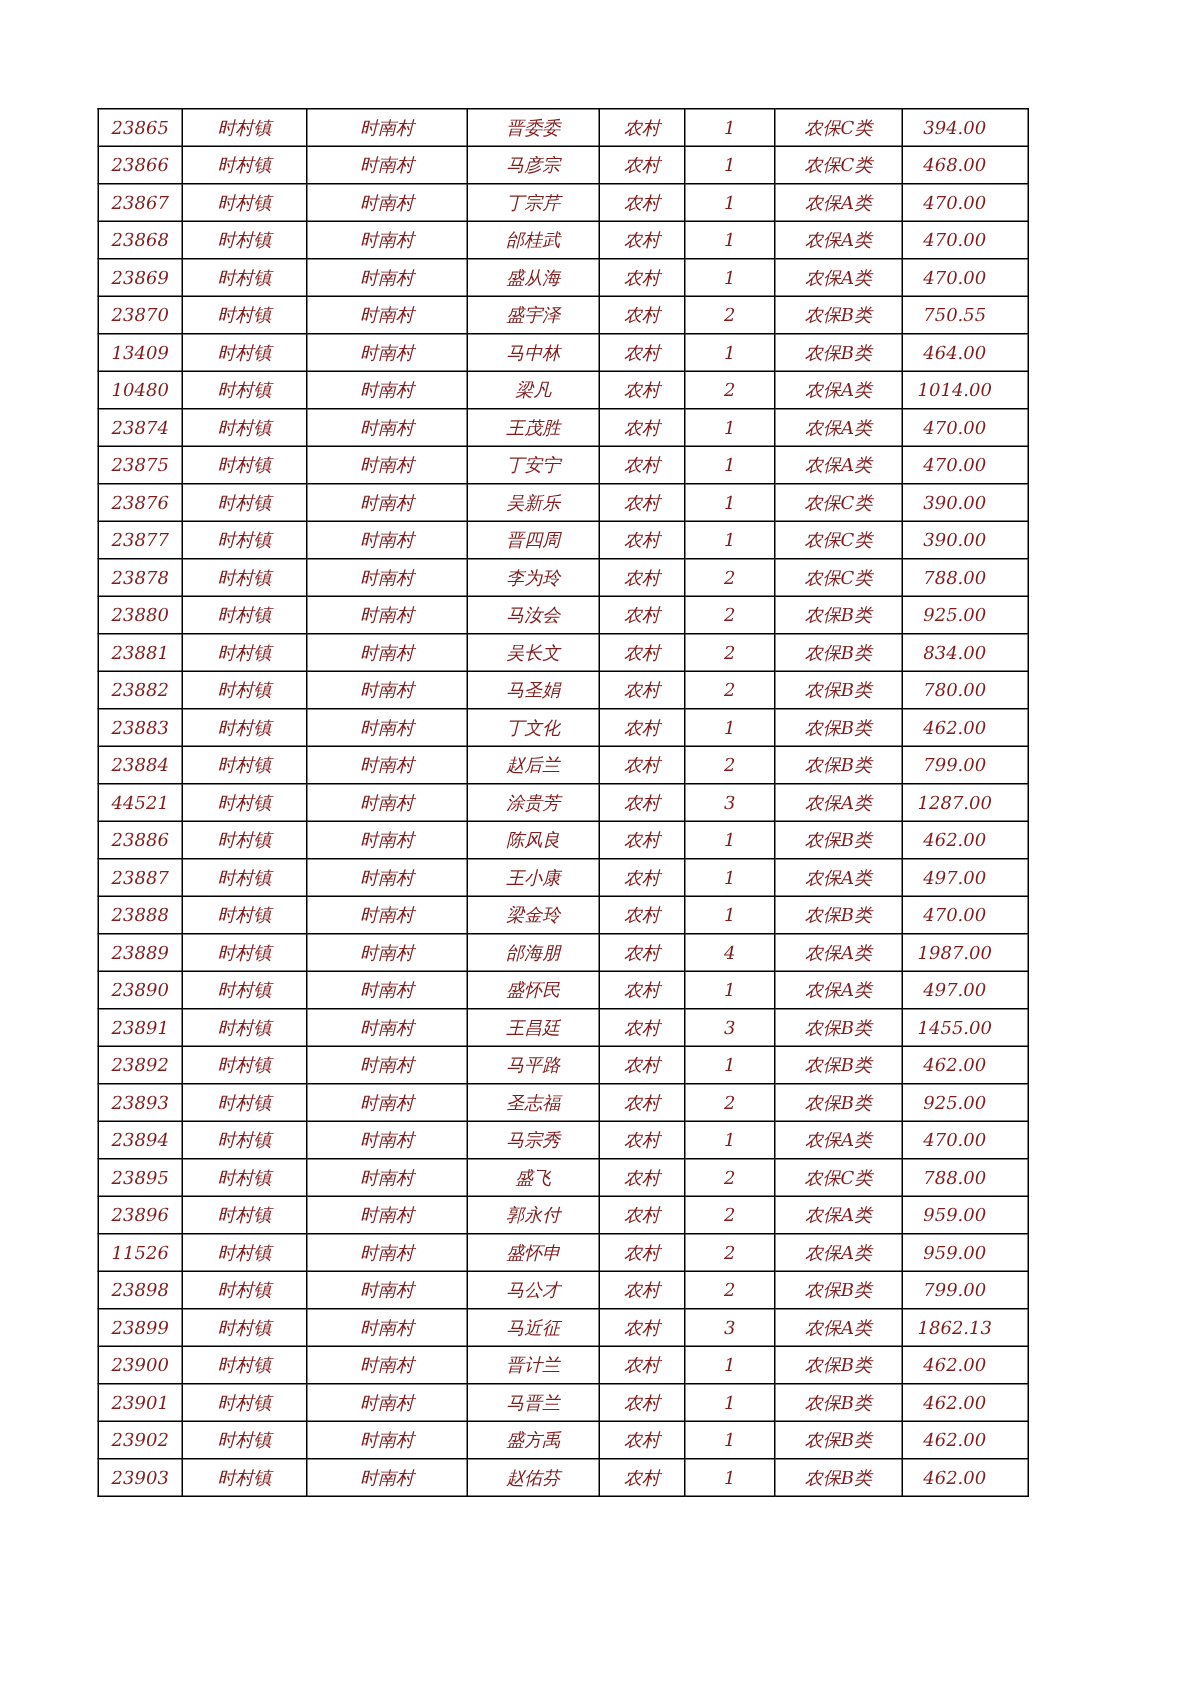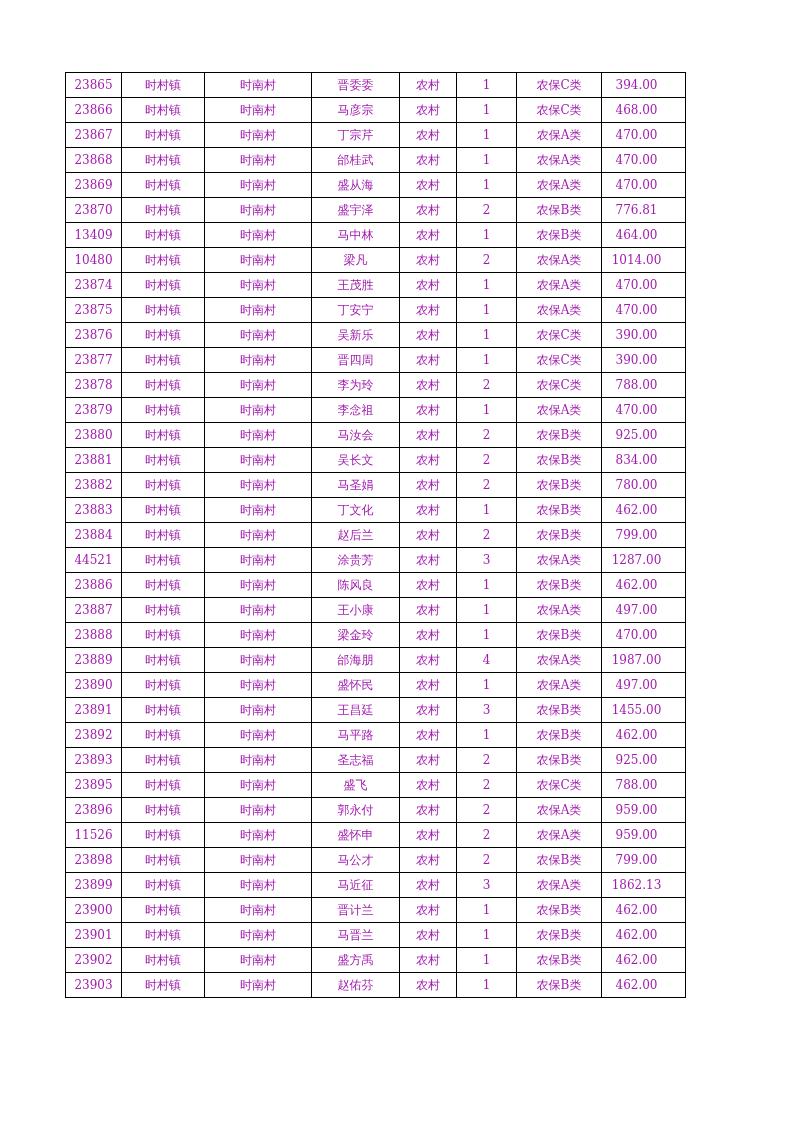--- a/index.html
+++ b/index.html
@@ -6,21 +6,22 @@
     margin: 0;
     padding: 0;
     background: #ffffff;
   }
   .page {
     position: relative;
     width: 793px;
     height: 1122px;
     background: #ffffff;
     font-family: "DejaVu Serif", "Liberation Serif", serif;
-    color: #a21caf;
+    color: #7f1d1d;
+    font-style: italic;
   }
   table.data-table {
     position: absolute;
     left: 65px;
     top: 72px;
     width: 620px;
     border-collapse: collapse;
     table-layout: fixed;
     font-size: 12px;
   }
@@ -105,21 +106,21 @@
           <td class="amt">470.00</td>
         </tr>
         <tr>
           <td>23870</td>
           <td>时村镇</td>
           <td>时南村</td>
           <td>盛宇泽</td>
           <td>农村</td>
           <td>2</td>
           <td>农保B类</td>
-          <td class="amt">776.81</td>
+          <td class="amt">750.55</td>
         </tr>
         <tr>
           <td>13409</td>
           <td>时村镇</td>
           <td>时南村</td>
           <td>马中林</td>
           <td>农村</td>
           <td>1</td>
           <td>农保B类</td>
           <td class="amt">464.00</td>
@@ -178,30 +179,20 @@
           <td>23878</td>
           <td>时村镇</td>
           <td>时南村</td>
           <td>李为玲</td>
           <td>农村</td>
           <td>2</td>
           <td>农保C类</td>
           <td class="amt">788.00</td>
         </tr>
         <tr>
-          <td>23879</td>
-          <td>时村镇</td>
-          <td>时南村</td>
-          <td>李念祖</td>
-          <td>农村</td>
-          <td>1</td>
-          <td>农保A类</td>
-          <td class="amt">470.00</td>
-        </tr>
-        <tr>
           <td>23880</td>
           <td>时村镇</td>
           <td>时南村</td>
           <td>马汝会</td>
           <td>农村</td>
           <td>2</td>
           <td>农保B类</td>
           <td class="amt">925.00</td>
         </tr>
         <tr>
@@ -326,20 +317,30 @@
         </tr>
         <tr>
           <td>23893</td>
           <td>时村镇</td>
           <td>时南村</td>
           <td>圣志福</td>
           <td>农村</td>
           <td>2</td>
           <td>农保B类</td>
           <td class="amt">925.00</td>
+        </tr>
+        <tr>
+          <td>23894</td>
+          <td>时村镇</td>
+          <td>时南村</td>
+          <td>马宗秀</td>
+          <td>农村</td>
+          <td>1</td>
+          <td>农保A类</td>
+          <td class="amt">470.00</td>
         </tr>
         <tr>
           <td>23895</td>
           <td>时村镇</td>
           <td>时南村</td>
           <td>盛飞</td>
           <td>农村</td>
           <td>2</td>
           <td>农保C类</td>
           <td class="amt">788.00</td>

